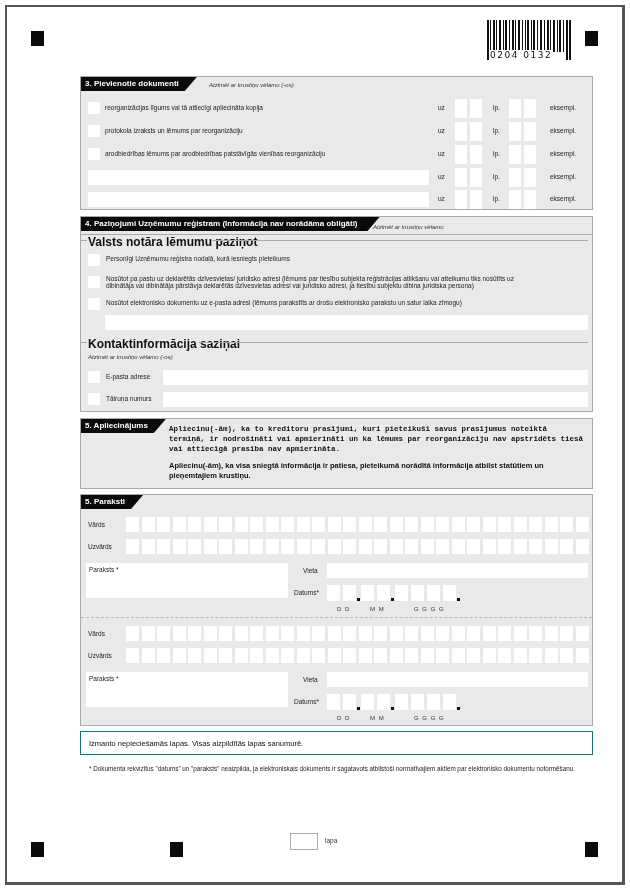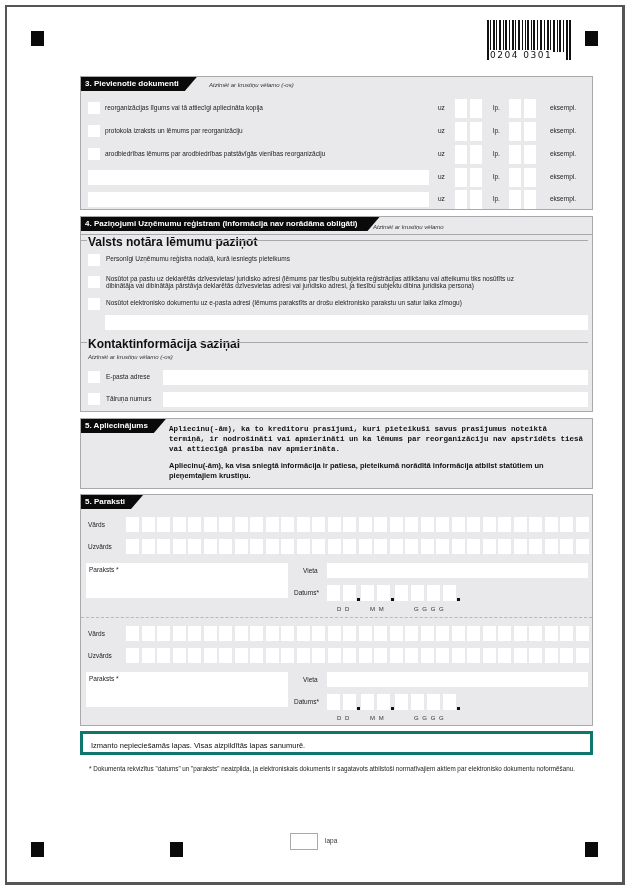--- a/index.html
+++ b/index.html
@@ -18,21 +18,21 @@
   .lbl { position: absolute; font-size: 6.5px; color: #222; white-space: nowrap; }
   .wbox { position: absolute; background: #fff; }
   .small-box { position: absolute; width: 12px; height: 19px; background: #fff; }
   .sub-title { position: absolute; font-size: 12px; font-weight: bold; color: #111; }
   .hrule { position: absolute; height: 1px; background: #a9a9ab; }
   .cell { position: absolute; width: 13px; height: 15px; background: #fff; }
   .dot { position: absolute; width: 3px; height: 3px; background: #111; }
   .datefmt { position: absolute; font-size: 6px; color: #333; letter-spacing: 1px; }
   .dashed { position: absolute; left: 0; right: 0; height: 0; border-top: 1px dashed #b8b8ba; }
   .conf-text { position: absolute; left: 88px; width: 416px; font-size: 7.5px; font-weight: bold; line-height: 10px; color: #111; }
-  .note-box { position: absolute; left: 80px; top: 731px; width: 513px; height: 24px; border: 3px solid #0f766e; background: #fff; }
+  .note-box { position: absolute; left: 80px; top: 731px; width: 513px; height: 24px; border: 1px solid #0f766e; background: #fff; }
   .note-text { position: absolute; left: 8px; top: 7px; font-size: 7.5px; color: #111; }
   .footnote { position: absolute; left: 89px; top: 765px; width: 490px; font-size: 6.3px; line-height: 8px; color: #222; }
   .page-box { position: absolute; left: 290px; top: 833px; width: 28px; height: 17px; border: 1px solid #aaa; background: #fff; }
   .page-lbl { position: absolute; left: 325px; top: 837px; font-size: 6.5px; color: #333; }
 </style>
 </head>
 <body>
 
 <div class="page-frame"></div>
 
@@ -67,21 +67,21 @@
         <rect x="60" y="0" width="2" height="32"></rect>
         <rect x="63" y="0" width="1" height="32"></rect>
       <rect x="66" y="0" width="2" height="32"></rect>
         <rect x="70" y="0" width="1" height="32"></rect>
         <rect x="72" y="0" width="2" height="32"></rect>
       <rect x="76" y="0" width="1" height="32"></rect>
         <rect x="79" y="0" width="2" height="40"></rect>
         <rect x="82" y="0" width="2" height="40"></rect>
     </g>
   </svg>
-  <span class="barcode-num">0204 0301</span>
+  <span class="barcode-num">0204 0132</span>
 </div>
 
 <div class="section" style="top:76px;height:134px;">
   <div class="sec-title">3. Pievienotie dokumenti</div>
   <div class="sec-hint" style="left:128px;top:5px;">Atzīmēt ar krustiņu vēlamo (-os)</div>
 
   <div id="s3rows">
       <div class="cb" style="left:7px;top:25px;"></div>
       <div class="lbl" style="left:24px;top:27px;">reorganizācijas līgums vai tā attiecīgi apliecināta kopija</div>
       <div class="lbl" style="left:357px;top:27px;">uz</div>

